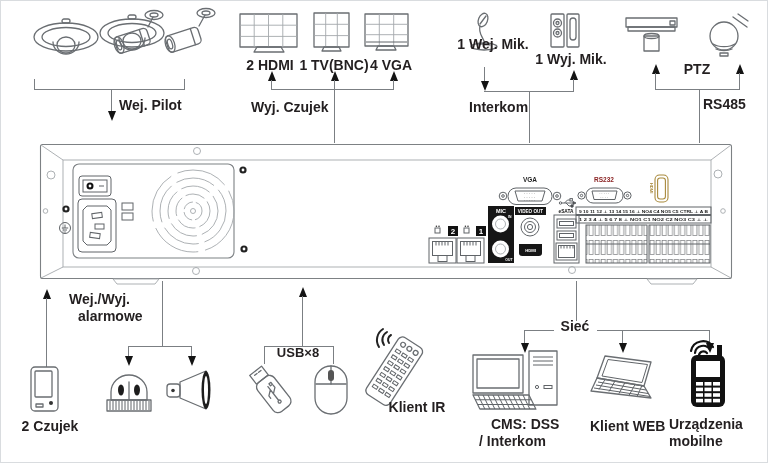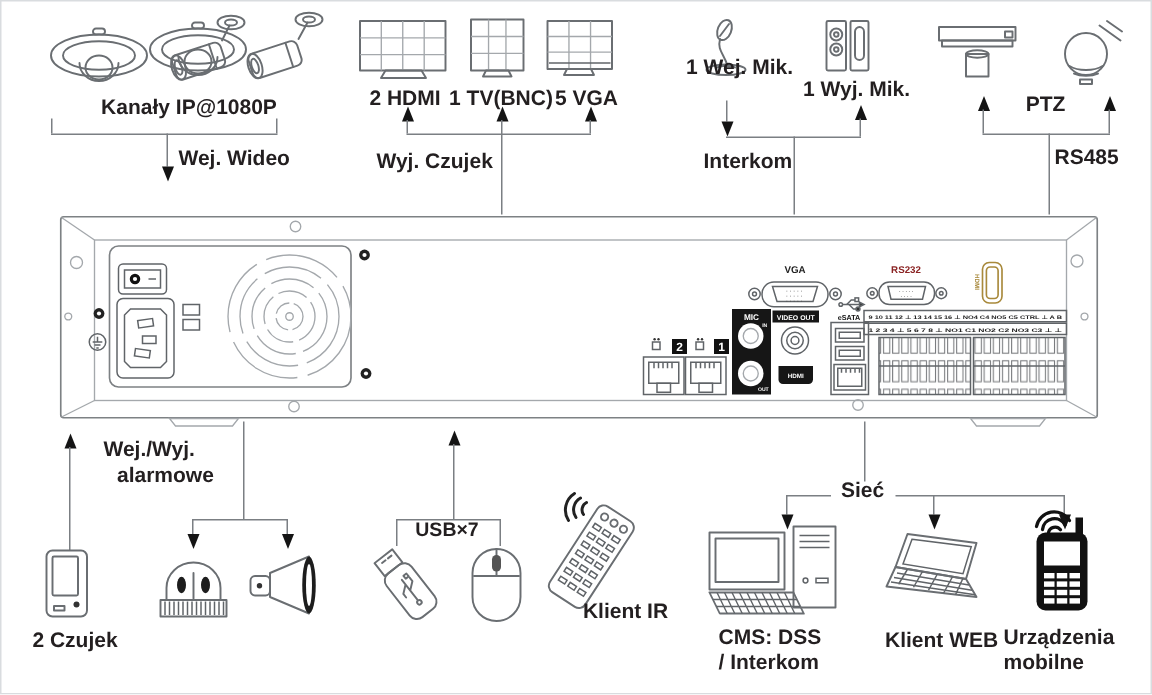--- a/index.html
+++ b/index.html
@@ -115,25 +115,24 @@
   </svg>
   <svg class="ic" style="left:706px;top:12px" width="42" height="44" viewBox="0 0 42 44">
     <path class="dev" d="M26,4 L40,14"></path>
       <path class="dev" d="M31,1 L41,8"></path>
     <circle class="dev" cx="17" cy="23" r="14"></circle>
     <path class="dev" d="M6,31 a14,7 0 0 0 22,0"></path>
     <path class="dev" d="M9,36 a11,5 0 0 0 16,0"></path>
     <rect class="dev" x="13" y="40" width="8" height="3"></rect>
   </svg>
 
-  <div class="lbl ctr" style="left:125px;top:63px">Kanały IP@1080P</div>
-  <div class="lbl" style="left:118px;top:97px">Wej. Wideo</div>
+  <div class="lbl" style="left:118px;top:97px">Wej. Pilot</div>
   <div class="lbl ctr" style="left:269px;top:57px">2 HDMI</div>
   <div class="lbl ctr" style="left:333px;top:57px">1 TV(BNC)</div>
-  <div class="lbl ctr" style="left:390px;top:57px">5 VGA</div>
+  <div class="lbl ctr" style="left:390px;top:57px">4 VGA</div>
   <div class="lbl" style="left:250px;top:99px">Wyj. Czujek</div>
   <div class="lbl ctr" style="left:492px;top:36px">1 Wej. Mik.</div>
   <div class="lbl ctr" style="left:570px;top:51px">1 Wyj. Mik.</div>
   <div class="lbl" style="left:468px;top:99px">Interkom</div>
   <div class="lbl ctr" style="left:696px;top:61px">PTZ</div>
   <div class="lbl" style="left:702px;top:96px">RS485</div>
 
   <i class="vl" style="left:33px;top:78px;height:10px"></i>
   <i class="vl" style="left:183px;top:78px;height:10px"></i>
   <i class="hl" style="left:33px;top:88px;width:151px"></i>
@@ -479,22 +478,22 @@
         <rect x="30" y="56.2" width="7" height="3.6"></rect>
       <rect x="13" y="61.8" width="7" height="3.6"></rect>
         <rect x="21.5" y="61.8" width="7" height="3.6"></rect>
         <rect x="30" y="61.8" width="7" height="3.6"></rect>
     </g>
   </svg>
 
   <div class="lbl" style="left:68px;top:291px">Wej./Wyj.</div>
   <div class="lbl" style="left:77px;top:308px">alarmowe</div>
   <div class="lbl ctr" style="left:49px;top:418px">2 Czujek</div>
-  <div class="lbl ctr sm" style="left:297px;top:345px">USB×7</div>
+  <div class="lbl ctr sm" style="left:297px;top:345px">USB×8</div>
   <div class="lbl ctr" style="left:416px;top:399px">Klient IR</div>
   <div class="lbl ctr" style="left:574px;top:318px">Sieć</div>
-  <div class="lbl" style="left:478px;top:416px">CMS: DSS</div>
+  <div class="lbl" style="left:490px;top:416px">CMS: DSS</div>
   <div class="lbl" style="left:478px;top:433px">/ Interkom</div>
   <div class="lbl" style="left:589px;top:418px">Klient WEB</div>
   <div class="lbl" style="left:668px;top:416px">Urządzenia</div>
   <div class="lbl" style="left:668px;top:433px">mobilne</div>
 
 </div>
 
 </body></html>

